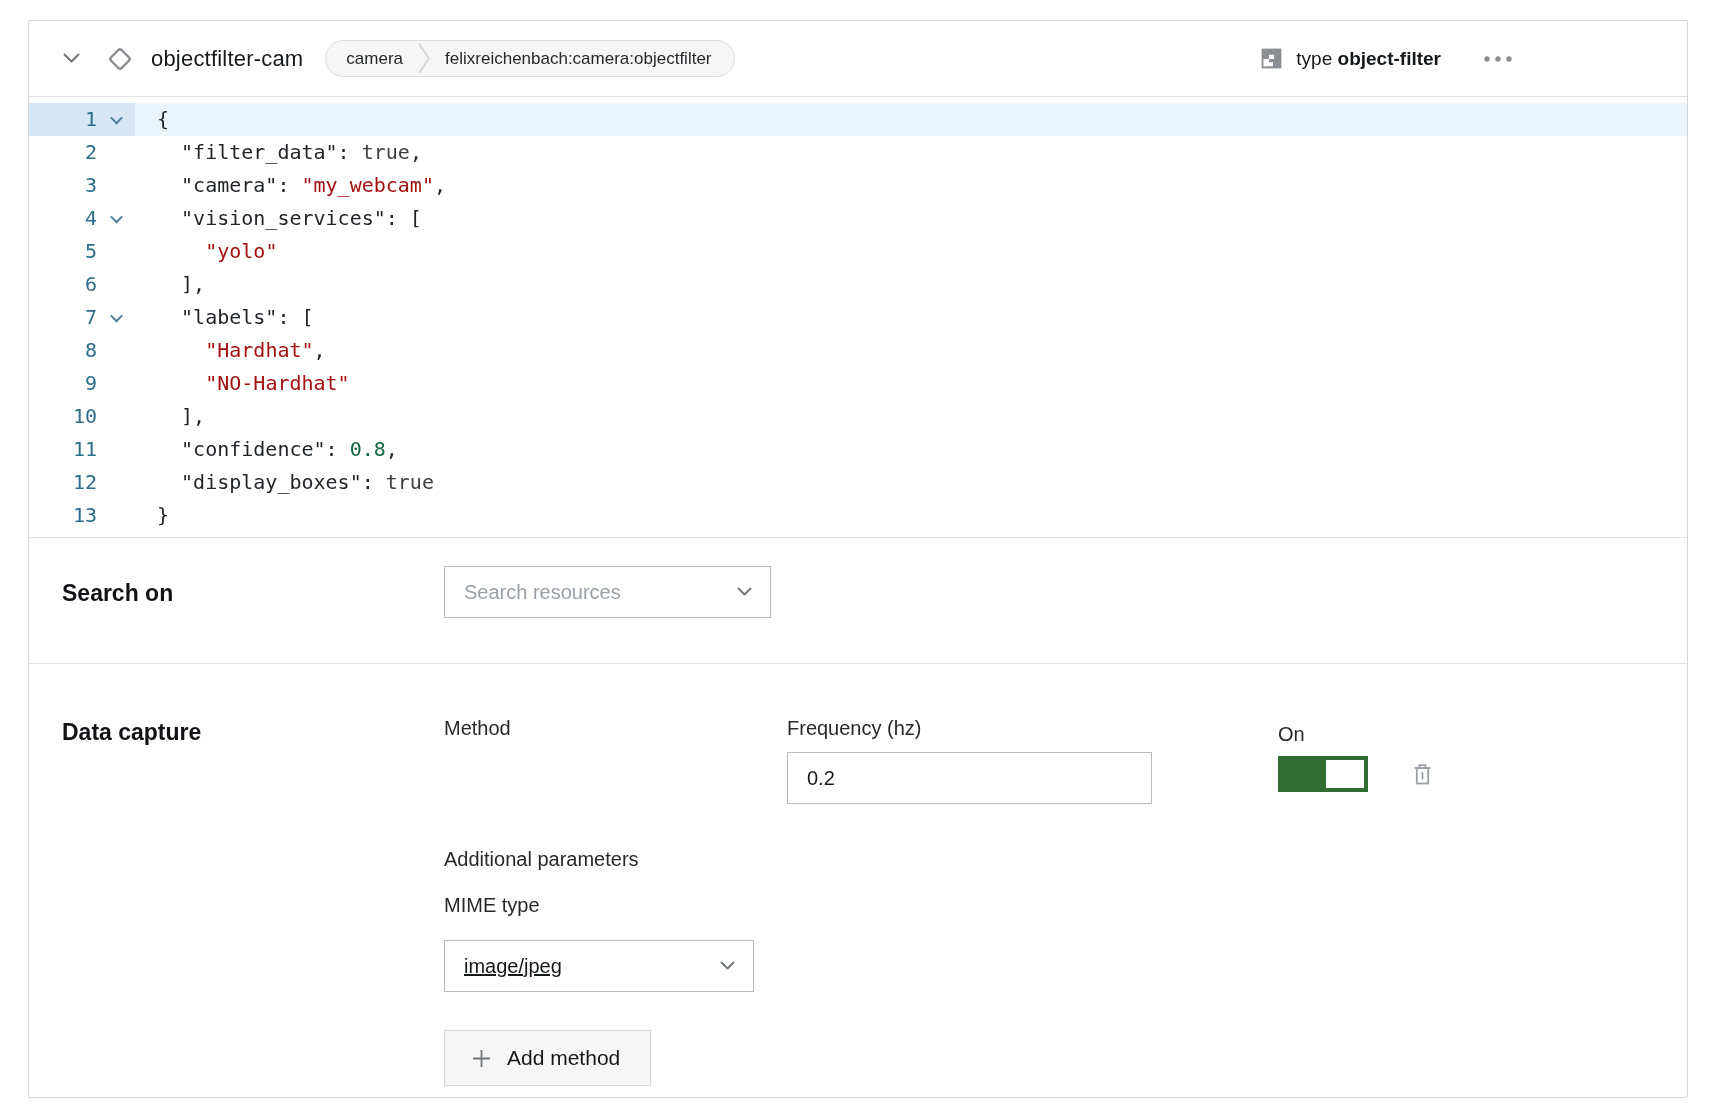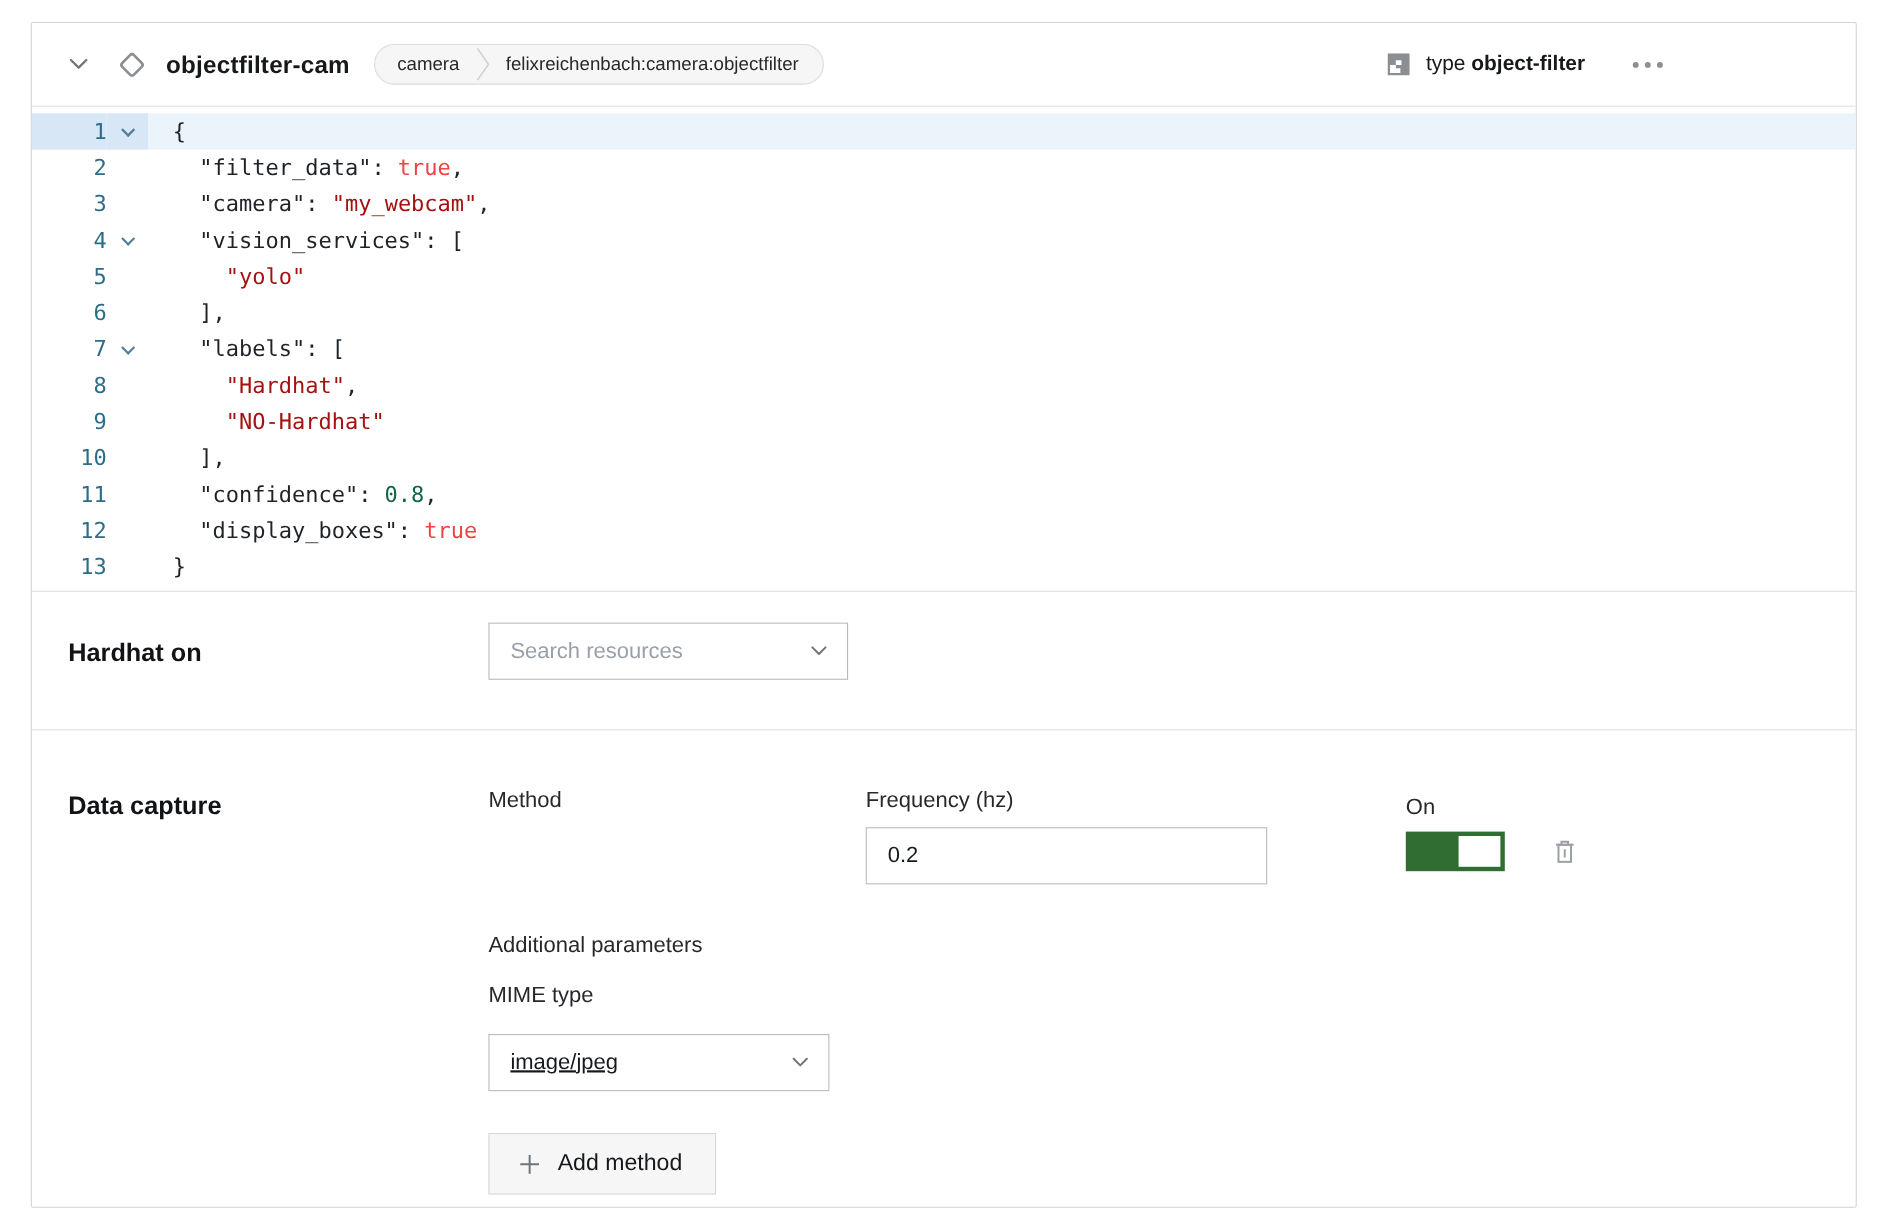--- a/index.html
+++ b/index.html
@@ -7,21 +7,21 @@
     font-family: "Liberation Sans", sans-serif; color: #16191c; }
 
   .card { position: absolute; left: 28px; top: 20px; width: 1660px; height: 1078px;
     border: 1px solid #d4d4d4; border-radius: 2px; background: #fff; }
 
   
   .header { display: flex; align-items: center; height: 76px; border-bottom: 1px solid #e2e2e2;
     padding: 0 0 0 30px; }
   .collapse-btn { display: flex; align-items: center; justify-content: center; width: 24px; height: 24px; cursor: pointer; }
   .diamond { margin-left: 22px; display: flex; align-items: center; }
-  .title { margin-left: 16px; font-size: 22px; font-weight: 700; letter-spacing: 0.2px; }
+  .title { margin-left: 16px; font-size: 22px; font-weight: 400; letter-spacing: 0.2px; }
   .pill { margin-left: 22px; display: flex; align-items: center; height: 37px;
     border: 1px solid #dcdcdc; border-radius: 19px; background: #f6f6f6; overflow: hidden; }
   .pill .seg { font-size: 17px; color: #26282b; padding: 0 14px 0 20px; }
   .pill .seg.model { padding: 0 22px 0 14px; }
   .pill svg.sep { display: block; }
   .header-spacer { flex: 1; }
   .module-attr { display: flex; align-items: center; gap: 12px; }
   .module-attr .txt { font-size: 19px; }
   .module-attr .txt b { font-weight: 700; }
   .more-btn { margin-left: 40px; margin-right: 172px; display: flex; align-items: center;
@@ -34,21 +34,21 @@
   .gutter-num { width: 68px; text-align: right; color: #2e6d89; flex: none;
     font-size: 20px; }
   .gutter-fold { width: 38px; flex: none; display: flex; align-items: center; justify-content: center; }
   .chev { display: inline-block; width: 9px; height: 9px; border-left: 2px solid #4f7f9b;
     border-bottom: 2px solid #4f7f9b; transform: rotate(-45deg) translate(1px,-1px); }
   .code-text { flex: 1; white-space: pre; padding-left: 22px; color: #1f2327; }
   .code-line.active .gutter-num, .code-line.active .gutter-fold { background: #d8e7f5; }
   .code-line.active .code-text { background: #ebf4fb; }
   .tok-plain { color: #1f2327; }
   .tok-str { color: #a31111; }
-  .tok-atom { color: #ef4444; }
+  .tok-atom { color: #404040; }
   .tok-num { color: #116644; }
 
   
   .section { border-top: 1px solid #e2e2e2; display: flex; padding-left: 33px; }
   .section-label { width: 382px; flex: none; font-size: 23px; font-weight: 700; color: #111316; }
   .depends { height: 126px; padding-top: 28px; }
   .depends .section-label { margin-top: 14px; }
   .capture { height: 435px; padding-top: 53px; }
   .capture .section-label { margin-top: 2px; }
 
@@ -192,21 +192,21 @@
         </div>
         <div class="code-line">
           <div class="gutter-num">13</div>
           <div class="gutter-fold"></div>
           <div class="code-text"><span class="tok-plain">}</span></div>
         </div>
       </div>
   </div>
 
   <div class="section depends">
-    <div class="section-label">Hardhat on</div>
+    <div class="section-label">Search on</div>
     <div>
       <div class="select" style="width:327px">
         <span class="ph">Search resources</span>
         <svg width="15" height="10" viewBox="0 0 15 10">
             <polyline points="1.5,1.5 7.5,7.5 13.5,1.5" fill="none" stroke="#6e747a" stroke-width="1.8" stroke-linecap="round" stroke-linejoin="round"></polyline>
           </svg>
       </div>
     </div>
   </div>
 

